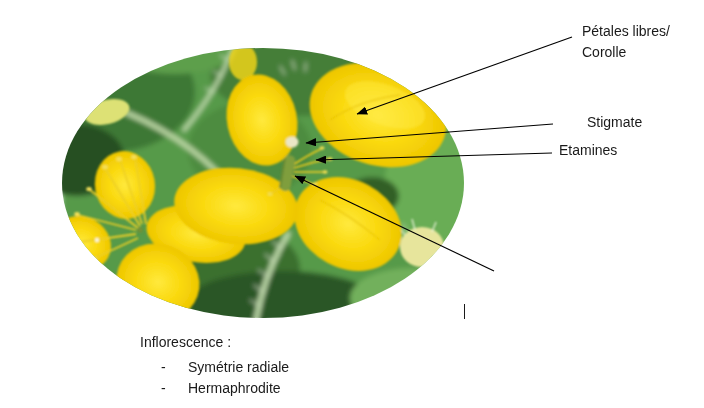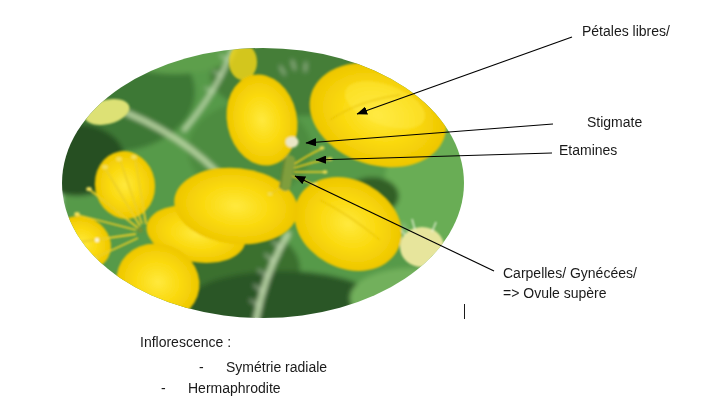--- a/index.html
+++ b/index.html
@@ -11,21 +11,21 @@
   }
   svg.figure{position:absolute;left:0;top:0;}
   .label{position:absolute;font-size:14px;line-height:21px;white-space:nowrap;}
   .label-petales{left:582px;top:21px;}
   .label-stigmate{left:559px;top:114px;line-height:17px;margin-left:28px;}
   .label-etamines{left:559px;top:142px;line-height:17px;text-align:right;}
   .label-carpelles{left:503px;top:263px;line-height:20px;}
   .notes-heading{position:absolute;left:140px;top:334px;font-size:14px;font-weight:normal;white-space:nowrap;}
   .notes-item{position:absolute;font-size:14px;white-space:nowrap;}
   .notes-item .dash{display:inline-block;width:27px;}
-  .item-0{left:161px;top:359px;margin-left:38px;}
+  .item-0{left:161px;top:359px;}
   .item-1{left:161px;top:380px;}
   .text-cursor{position:absolute;left:464px;top:304px;width:1.4px;height:15px;background:#1a1a1a;}
 </style>
 </head>
 <body>
 
 <div style="width:704px;height:408px;position:relative;border-radius:29px;">
 
   <svg class="figure" width="704" height="408" viewBox="0 0 704 408">
     <defs>
@@ -163,34 +163,31 @@
     <g stroke="#000000" stroke-width="1.2">
       <line x1="572" y1="37" x2="357" y2="114" marker-end="url(#ah)"></line>
       <line x1="553" y1="124" x2="306" y2="143" marker-end="url(#ah)"></line>
       <line x1="552" y1="153" x2="316" y2="160" marker-end="url(#ah)"></line>
       <line x1="494" y1="271" x2="295" y2="176" marker-end="url(#ah)"></line>
     </g>
   </svg>
 
   <div class="label label-petales">
     <div>Pétales libres/</div>
+    <div>Corolle</div>
   </div>
 
   <div class="label label-stigmate">
     <span>Stigmate</span>
   </div>
 
   <div class="label label-etamines">
     <span>Etamines</span>
   </div>
 
-  <div class="label label-carpelles">
-    <div>Carpelles/ Gynécées/</div>
-    <div>=&gt; Ovule supère</div>
-  </div>
 
   <div class="notes-heading">Inflorescence :</div>
 
   <div class="notes-item item-0">
     <span class="dash">-</span><span>Symétrie radiale</span>
   </div>
   <div class="notes-item item-1">
     <span class="dash">-</span><span>Hermaphrodite</span>
   </div>
 

